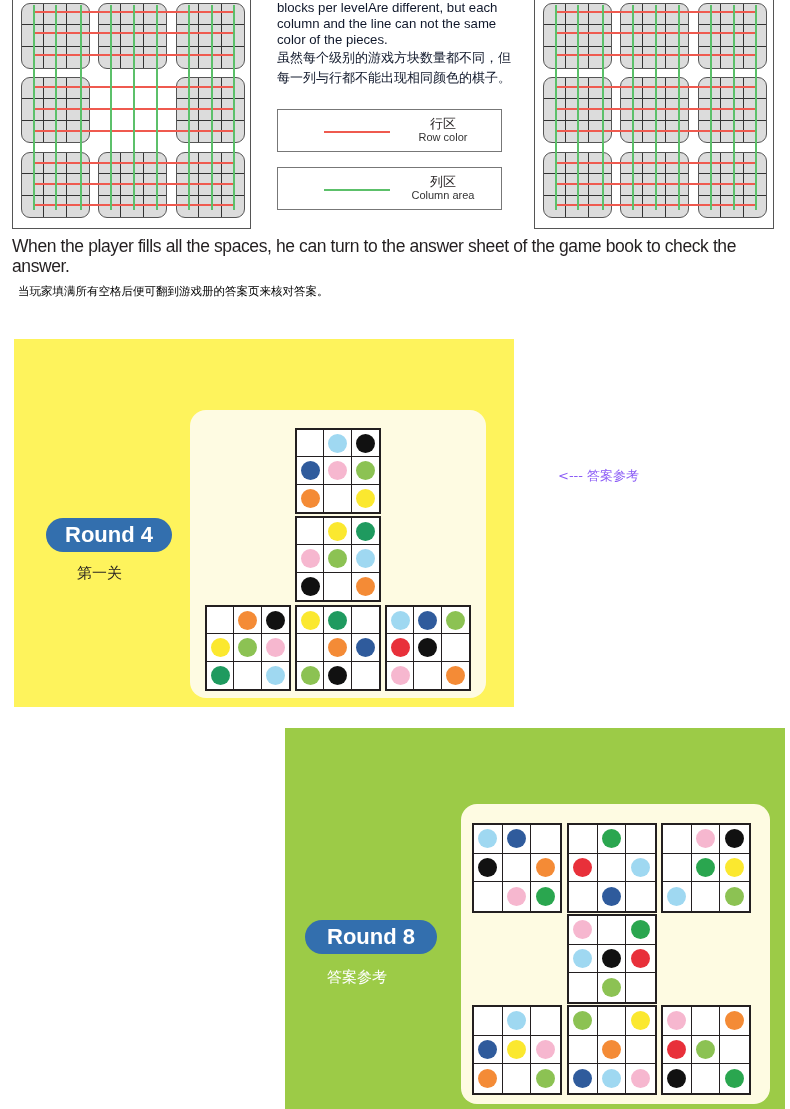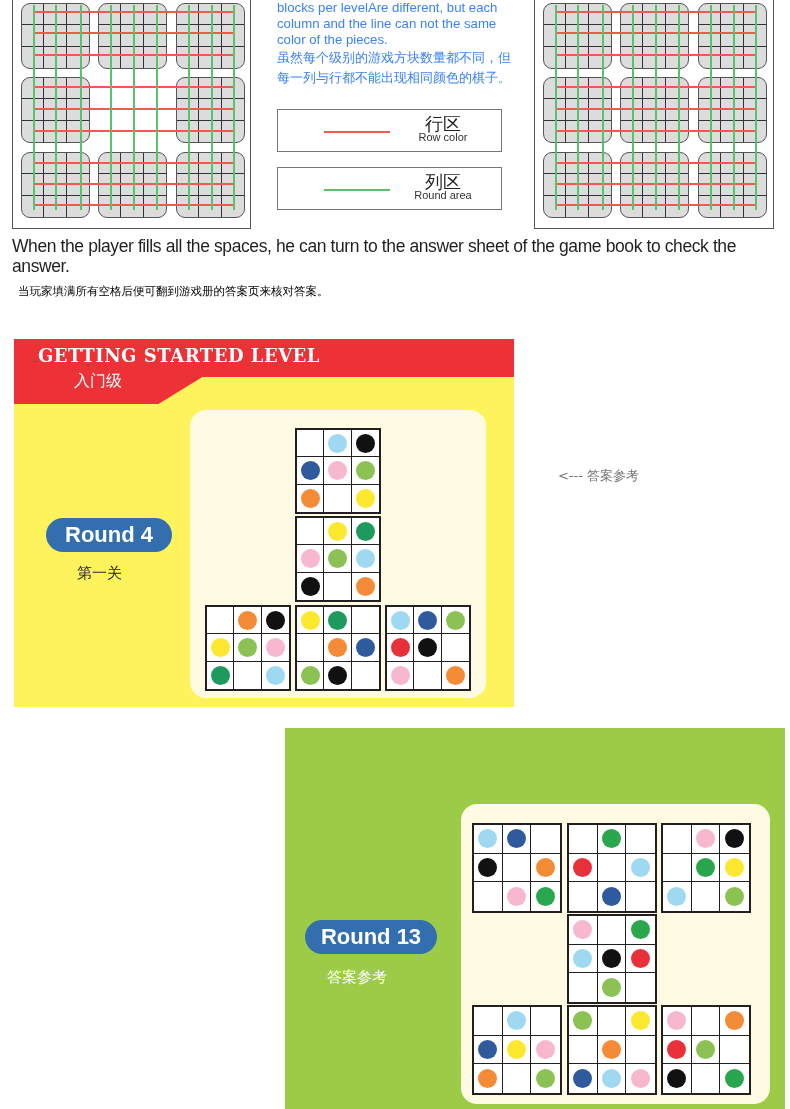--- a/index.html
+++ b/index.html
@@ -22,33 +22,33 @@
   .mini-block span { border-right: 1.5px solid #333; border-bottom: 1.5px solid #333; }
   .mini-block span:nth-child(3n) { border-right: none; }
   .mini-block span:nth-child(n+7) { border-bottom: none; }
 
   .guide { position: absolute; }
   .guide.row { height: 1.5px; background: #ef5a4f; }
   .guide.col { width: 1.5px; background: #5cc06a; }
 
   .desc-text {
     position: absolute; left: 277px; top: 0px; width: 240px;
-    font-size: 13.2px; line-height: 16px; color: #3b82f6;
+    font-size: 13.2px; line-height: 16px; color: #0f172a;
   }
   .desc-text .cn { font-family: "DejaVu Sans", sans-serif; font-size: 13px; line-height: 19.5px; }
 
   .legend-box {
     position: absolute; left: 277px; width: 225px; height: 43px;
     border: 1px solid #777; background: #fff;
   }
   #legend-row { top: 109px; }
   #legend-col { top: 167px; }
   .legend-line { position: absolute; left: 46px; top: 21px; width: 66px; height: 1.5px; }
   .legend-label { position: absolute; left: 130px; top: 6px; width: 70px; text-align: center; }
-  .legend-label .cn { display: block; font-size: 18px; line-height: 15px; font-family: "DejaVu Sans", sans-serif; }
+  .legend-label .cn { display: block; font-size: 13px; line-height: 15px; font-family: "DejaVu Sans", sans-serif; }
   .legend-label .en { display: block; font-size: 11px; line-height: 13px; color: #333; }
 
   .instructions-en {
     position: absolute; left: 12px; top: 236px; width: 775px;
     font-family: "Liberation Sans Narrow", "Liberation Sans", sans-serif;
     font-size: 17.5px; line-height: 20px; color: #231f20; letter-spacing: -0.4px;
   }
   .instructions-cn {
     position: absolute; left: 18px; top: 284px;
     font-family: "DejaVu Sans", sans-serif; font-size: 11.5px; color: #000;
@@ -102,21 +102,21 @@
     position: absolute; display: grid; grid-template-columns: repeat(3, 1fr); grid-template-rows: repeat(3, 1fr);
     background: #fff; border: 2px solid #231f20;
   }
   .grid3 .cell { border-right: 1.5px solid #231f20; border-bottom: 1.5px solid #231f20; display: flex; align-items: center; justify-content: center; }
   .grid3 .cell:nth-child(3n) { border-right: none; }
   .grid3 .cell:nth-child(n+7) { border-bottom: none; }
   .dot { width: 19px; height: 19px; border-radius: 50%; display: block; }
 
   .arrow-note {
     position: absolute; left: 558px; top: 467px;
-    font-family: "DejaVu Sans", sans-serif; font-size: 13px; color: #737373;
+    font-family: "DejaVu Sans", sans-serif; font-size: 13px; color: #8b5cf6;
   }
 </style>
 </head>
 <body>
 
 <div id="diagram-left" class="diagram-box">
     <div class="mini-block" style="left: 8px; top: 6px;">
       <span></span>
       <span></span>
       <span></span>
@@ -233,21 +233,21 @@
   <div class="legend-line" style="background: rgb(239, 90, 79);"></div>
   <div class="legend-label">
     <span class="cn">行区</span>
     <span class="en">Row color</span>
   </div>
 </div>
 <div id="legend-col" class="legend-box">
   <div class="legend-line" style="background: rgb(92, 192, 106);"></div>
   <div class="legend-label">
     <span class="cn">列区</span>
-    <span class="en">Round area</span>
+    <span class="en">Column area</span>
   </div>
 </div>
 
 <div id="diagram-right" class="diagram-box">
     <div class="mini-block" style="left: 8px; top: 6px;">
       <span></span>
       <span></span>
       <span></span>
       <span></span>
       <span></span>
@@ -361,26 +361,20 @@
     <div class="guide col" style="left: 143px; top: 8px; height: 205px; background: rgb(92, 192, 106);"></div>
     <div class="guide col" style="left: 175px; top: 8px; height: 205px; background: rgb(92, 192, 106);"></div>
     <div class="guide col" style="left: 198px; top: 8px; height: 205px; background: rgb(92, 192, 106);"></div>
     <div class="guide col" style="left: 220px; top: 8px; height: 205px; background: rgb(92, 192, 106);"></div>
   </div>
 
 <div class="instructions-en">When the player fills all the spaces, he can turn to the answer sheet of the game book to check the answer.</div>
 <div class="instructions-cn">当玩家填满所有空格后便可翻到游戏册的答案页来核对答案。</div>
 
 <div id="card-getting-started" class="level-card">
-  <div class="card-banner">
-    <div class="stripe"></div>
-    <div class="tab"></div>
-    <div class="level-title">GETTING STARTED LEVEL</div>
-    <div class="level-subtitle">入门级</div>
-  </div>
   <div class="round-pill">Round 4</div>
   <div class="round-cn">第一关</div>
   <div class="board-panel" style="background: rgb(254, 251, 226);">
       <div class="grid3" style="left: 105px; top: 18px; width: 86px; height: 86px;">
         <div class="cell"></div>
         <div class="cell">
           <span class="dot" style="background: rgb(159, 216, 241);"></span>
         </div>
         <div class="cell">
           <span class="dot" style="background: rgb(17, 17, 17);"></span>
@@ -499,21 +493,21 @@
         <div class="cell">
           <span class="dot" style="background: rgb(244, 139, 54);"></span>
         </div>
       </div>
     </div>
 </div>
 
 <div class="arrow-note">&lt;--- 答案参考</div>
 
 <div id="card-primary" class="level-card">
-  <div class="round-pill">Round 13</div>
+  <div class="round-pill">Round 8</div>
   <div class="round-cn">答案参考</div>
   <div class="board-panel" style="background: rgb(254, 251, 226);">
       <div class="grid3" style="left: 11px; top: 19px; width: 90px; height: 90px;">
         <div class="cell">
           <span class="dot" style="background: rgb(159, 216, 241);"></span>
         </div>
         <div class="cell">
           <span class="dot" style="background: rgb(47, 91, 156);"></span>
         </div>
         <div class="cell"></div>

